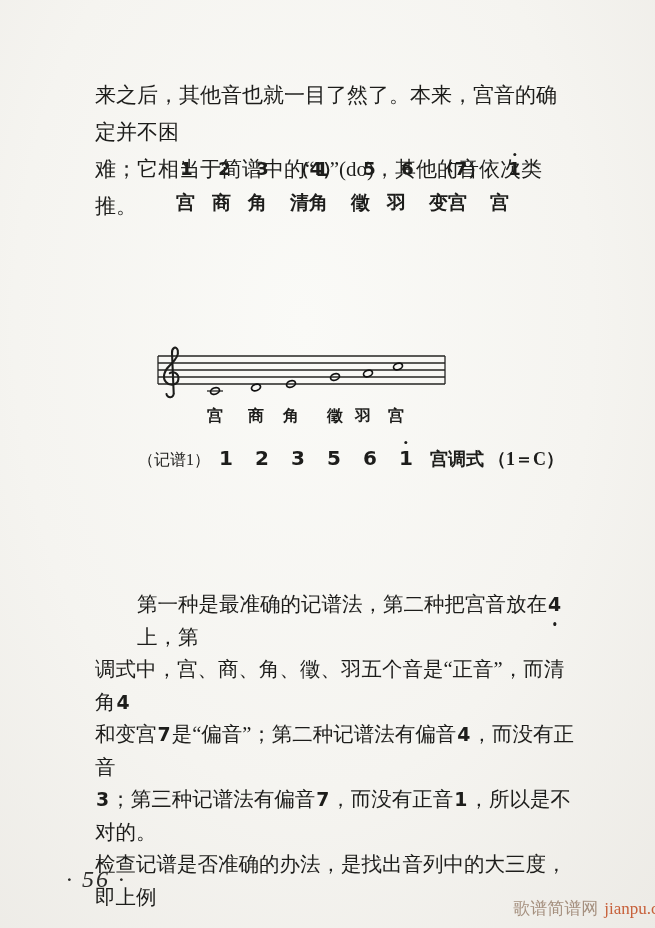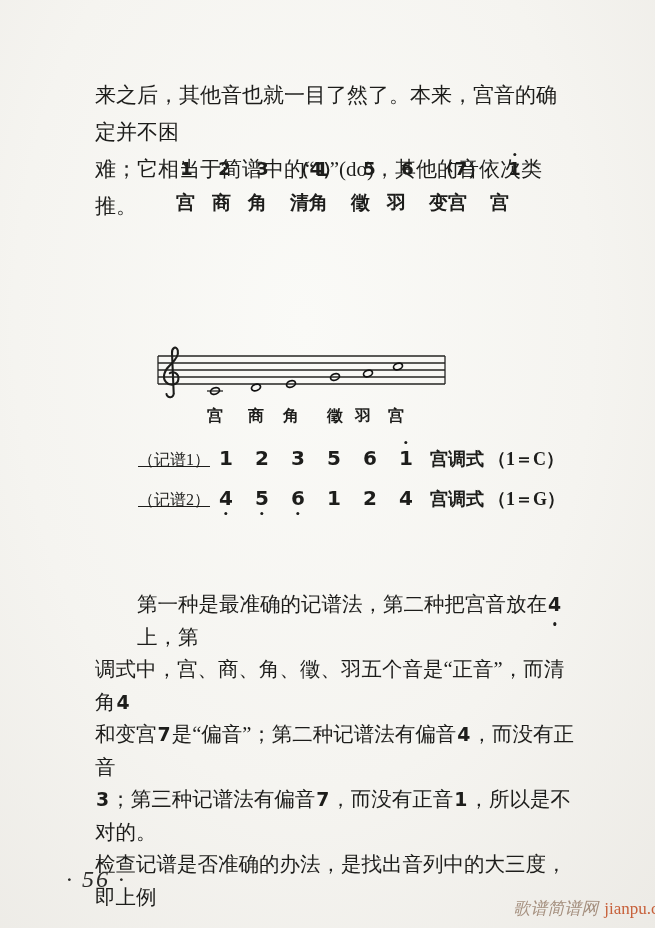--- a/index.html
+++ b/index.html
@@ -29,28 +29,28 @@
   .scale-digits span,.scale-names span{display:inline-block;text-align:center;min-width:27px;margin-right:9px;}
   .scale-digits span:nth-child(4),.scale-names span:nth-child(4),
   .scale-digits span:nth-child(7),.scale-names span:nth-child(7){min-width:58px;}
   .scale-digits{font-size:20px;}
   .scale-names{font-size:19px;font-weight:bold;margin-top:9px;}
 
   .staff-figure{position:absolute;left:156px;top:340px;}
 
   .notation{position:absolute;left:138px;top:446px;}
   .nrow{margin-bottom:15px;white-space:nowrap;}
-  .nlabel{display:inline-block;width:76px;font-size:16px;text-decoration:underline;}
+  .nlabel{display:inline-block;width:76px;font-size:16px;}
   .ndigits span{display:inline-block;min-width:22px;margin-right:12px;text-align:center;font-size:20px;}
   .nsuffix{font-weight:bold;font-size:18px;}
   .nkey{margin-left:4px;}
 
   .page-number{position:absolute;left:66px;top:866px;font-style:italic;font-size:24px;letter-spacing:2px;color:#2a2a28;}
   .watermark{position:absolute;right:8px;top:897px;font-size:17px;white-space:nowrap;}
-  .wm-cn{color:#a5907f;font-style:italic;}
+  .wm-cn{color:#a5907f;}
   .wm-url{color:#c7603a;margin-left:6px;}
 </style>
 </head>
 <body>
 
 <div class="page">
 
   <div class="intro">
     <div class="line"><span>来之后，其他音也就一目了然了。本来，宫音的确定并不困</span></div>
     <div class="line"><span>难；它相当于简谱中的“</span><span class="b">1</span><span>”(do)，其他的音依次类推。</span></div>
@@ -91,23 +91,20 @@
         <text x="207" y="81">羽</text>
         <text x="240" y="81">宫</text>
       </g>
     </svg>
   </div>
 
   <div class="notation">
     <div class="nrow">
       <span class="nlabel">（记谱1）</span><span class="ndigits"><span class="b">1</span><span class="b">2</span><span class="b">3</span><span class="b">5</span><span class="b">6</span><span class="b dota">1</span></span><span class="nsuffix">宫调式</span><span class="nsuffix nkey">（1＝C）</span>
     </div>
-    <div class="nrow">
-      <span class="nlabel">（记谱2）</span><span class="ndigits"><span class="b dotb">4</span><span class="b dotb">5</span><span class="b dotb">6</span><span class="b">1</span><span class="b">2</span><span class="b">4</span></span><span class="nsuffix">宫调式</span><span class="nsuffix nkey">（1＝G）</span>
-    </div>
   </div>
 
   <div class="body-text">
     <div class="line indent"><span>第一种是最准确的记谱法，第二种把宫音放在</span><span class="b dotb">4</span><span>上，第</span></div>
     <div class="line"><span>调式中，宫、商、角、徵、羽五个音是“正音”，而清角</span><span class="b">4</span></div>
     <div class="line"><span>和变宫</span><span class="b">7</span><span>是“偏音”；第二种记谱法有偏音</span><span class="b">4</span><span>，而没有正音</span></div>
     <div class="line"><span class="b">3</span><span>；第三种记谱法有偏音</span><span class="b">7</span><span>，而没有正音</span><span class="b">1</span><span>，所以是不对的。</span></div>
     <div class="line"><span>检查记谱是否准确的办法，是找出音列中的大三度，即上例</span></div>
 
   </div>

